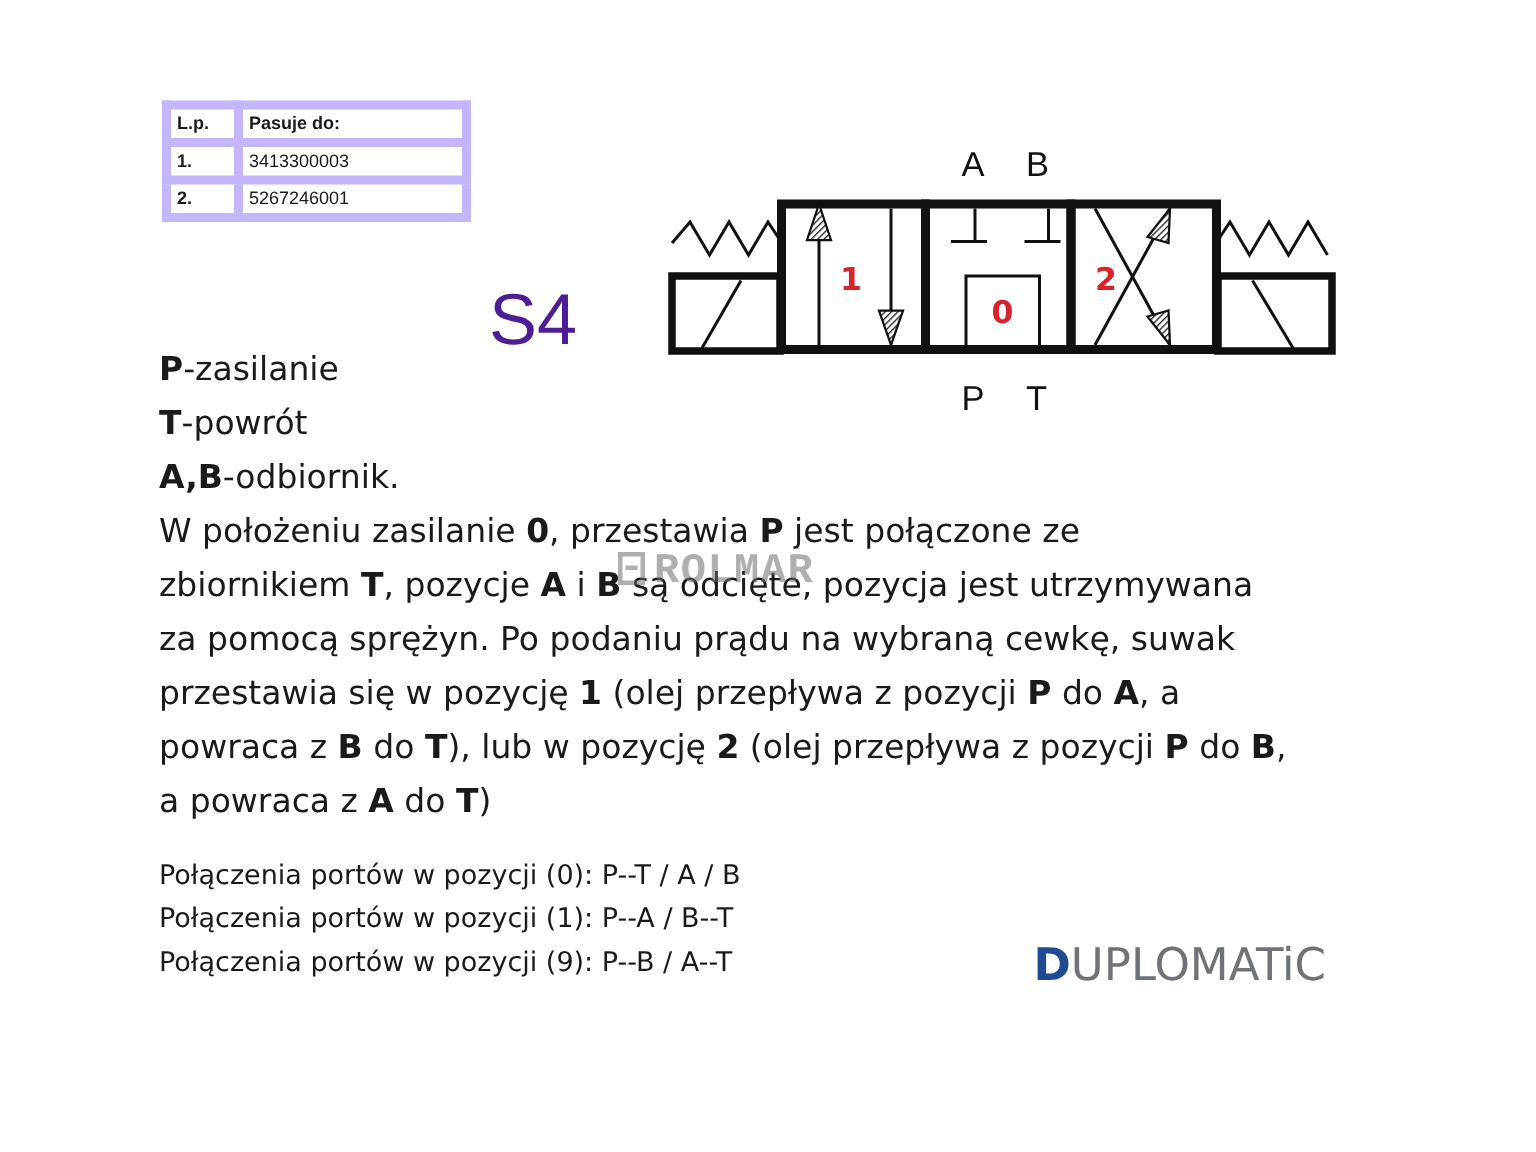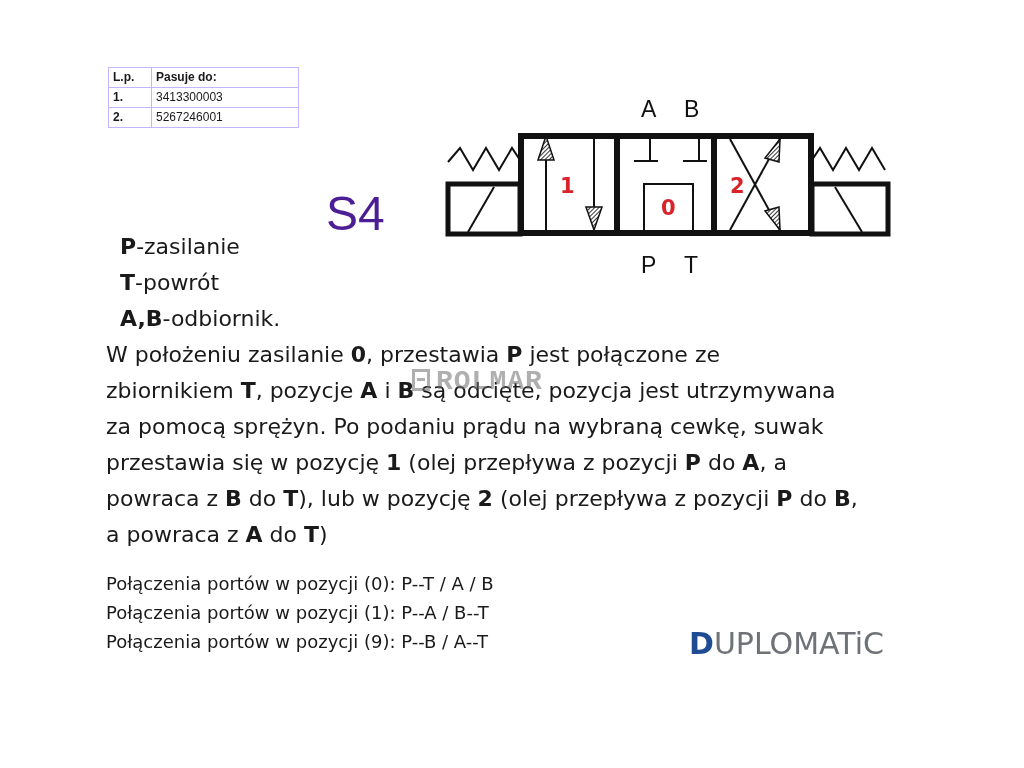--- a/index.html
+++ b/index.html
@@ -1,31 +1,31 @@
 <!DOCTYPE html>
 <html><head>
   <meta charset="utf-8">
   <style>
     html, body { margin: 0; padding: 0; background: #ffffff; }
     body { width: 1024px; height: 768px; position: relative; overflow: hidden; font-family: "DejaVu Sans", sans-serif; color: #1a1a1a; }
 
     .fit-table { position: absolute; left: 108px; top: 67px; border-collapse: collapse; font-family: "Liberation Sans", sans-serif; font-size: 12px; }
-    .fit-table td, .fit-table th { border: 1px solid #c4b5fd; padding: 0 4px; height: 19px; text-align: left; line-height: 19px; }
+    .fit-table td, .fit-table th { border: 6px solid #c4b5fd; padding: 0 4px; height: 19px; text-align: left; line-height: 19px; }
     .fit-table th { font-weight: bold; }
     .fit-table .c1 { width: 34px; font-weight: bold; }
     .fit-table .c2 { width: 138px; }
 
     .model-label { position: absolute; left: 326px; top: 186px; font-family: "Liberation Sans", sans-serif; font-size: 48px; line-height: 56px; color: #4c1d95; }
 
     .diagram { position: absolute; left: 440px; top: 90px; width: 460px; height: 190px; }
     .diagram svg { width: 460px; height: 190px; display: block; }
     .port-lbl { font-family: "Liberation Sans", sans-serif; font-size: 23px; fill: #111; }
     .pos-lbl { font-family: "DejaVu Sans", sans-serif; font-weight: bold; font-size: 21px; fill: #d9232a; }
 
-    .legend { position: absolute; left: 106px; top: 229px; font-size: 22px; line-height: 36px; margin-left: 14px; }
+    .legend { position: absolute; left: 106px; top: 229px; font-size: 22px; line-height: 36px; }
     .legend div { white-space: nowrap; }
     .b { font-weight: bold; }
 
     .description { position: absolute; left: 106px; top: 337px; width: 820px; font-size: 22px; line-height: 36px; }
     .description .line { white-space: nowrap; }
 
     .watermark { position: absolute; left: 412px; top: 366px; font-family: Liberation Mono, monospace; font-weight: bold; font-size: 28px; letter-spacing: 1px; color: rgba(110,110,110,0.55); pointer-events: none; }
     .watermark .wm-icon { display: inline-block; width: 18px; height: 22px; border: 3px solid rgba(110,110,110,0.55); box-sizing: border-box; margin-right: 6px; vertical-align: -2px; position: relative; }
     .watermark .wm-icon::after { content: ""; position: absolute; left: 2px; right: 2px; top: 6px; height: 3px; background: rgba(110,110,110,0.55); }
 

